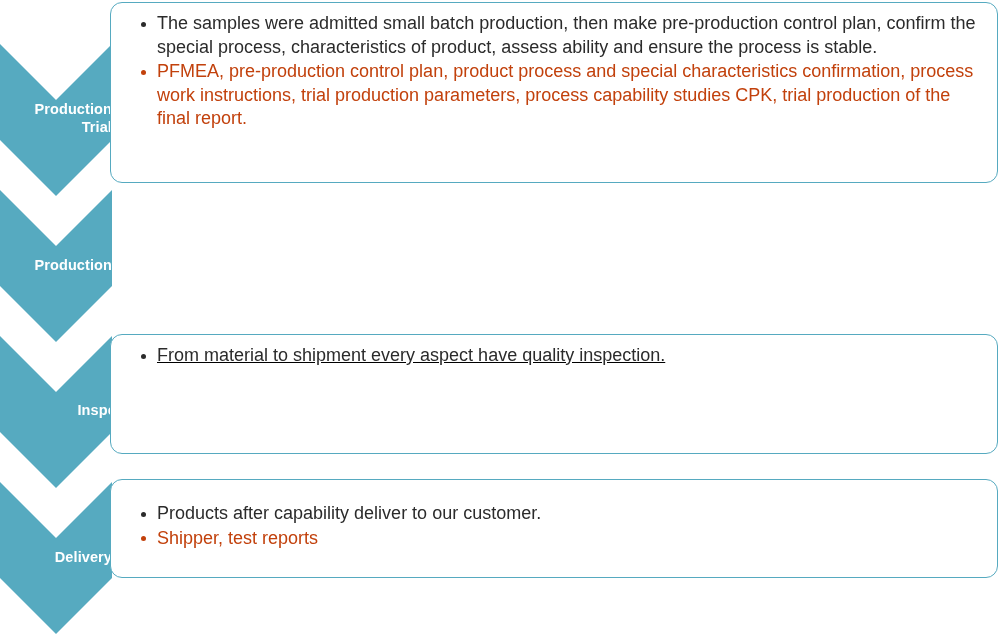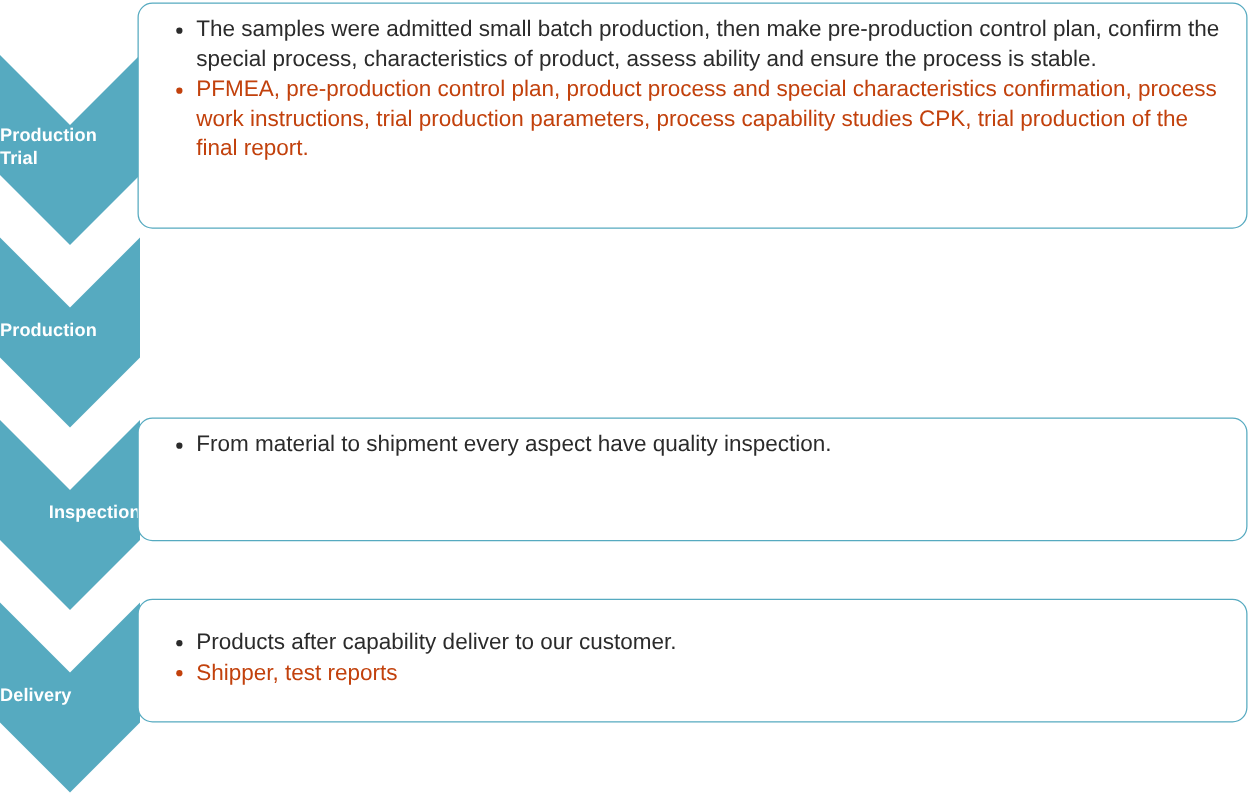--- a/index.html
+++ b/index.html
@@ -32,21 +32,21 @@
   .chevron-svg {
     position: absolute;
     left: 0;
     top: 0;
     display: block;
   }
   .chevron-label {
     position: absolute;
     left: 0;
     width: 112px;
-    text-align: left;
+    text-align: right;
     color: #ffffff;
     font-weight: bold;
     font-size: 14.5px;
     line-height: 18px;
     letter-spacing: 0.1px;
     font-family: "Liberation Sans", sans-serif;
     pointer-events: none;
   }
 
   
@@ -127,21 +127,21 @@
   </div>
 
   <div class="stage-box" style="top:2px; height:181px;">
     <ul class="bullets">
       <li class="primary">The samples were admitted small batch production, then make pre-production control plan, confirm the special process, characteristics of product, assess ability and ensure the process is stable.</li>
       <li class="secondary">PFMEA, pre-production control plan, product process and special characteristics confirmation, process work instructions, trial production parameters, process capability studies CPK, trial production of the final report.</li>
     </ul>
   </div>
 
 
-  <div class="stage-box" style="top:334px; height:99px;">
+  <div class="stage-box" style="top:334px; height:120px;text-decoration:underline;">
     <ul class="bullets">
       <li class="primary">From material to shipment every aspect have quality inspection.</li>
     </ul>
   </div>
 
   <div class="stage-box" style="top:479px; height:99px; padding-top:22px;">
     <ul class="bullets">
       <li class="primary">Products after capability deliver to our customer.</li>
       <li class="secondary">Shipper, test reports</li>
     </ul>

